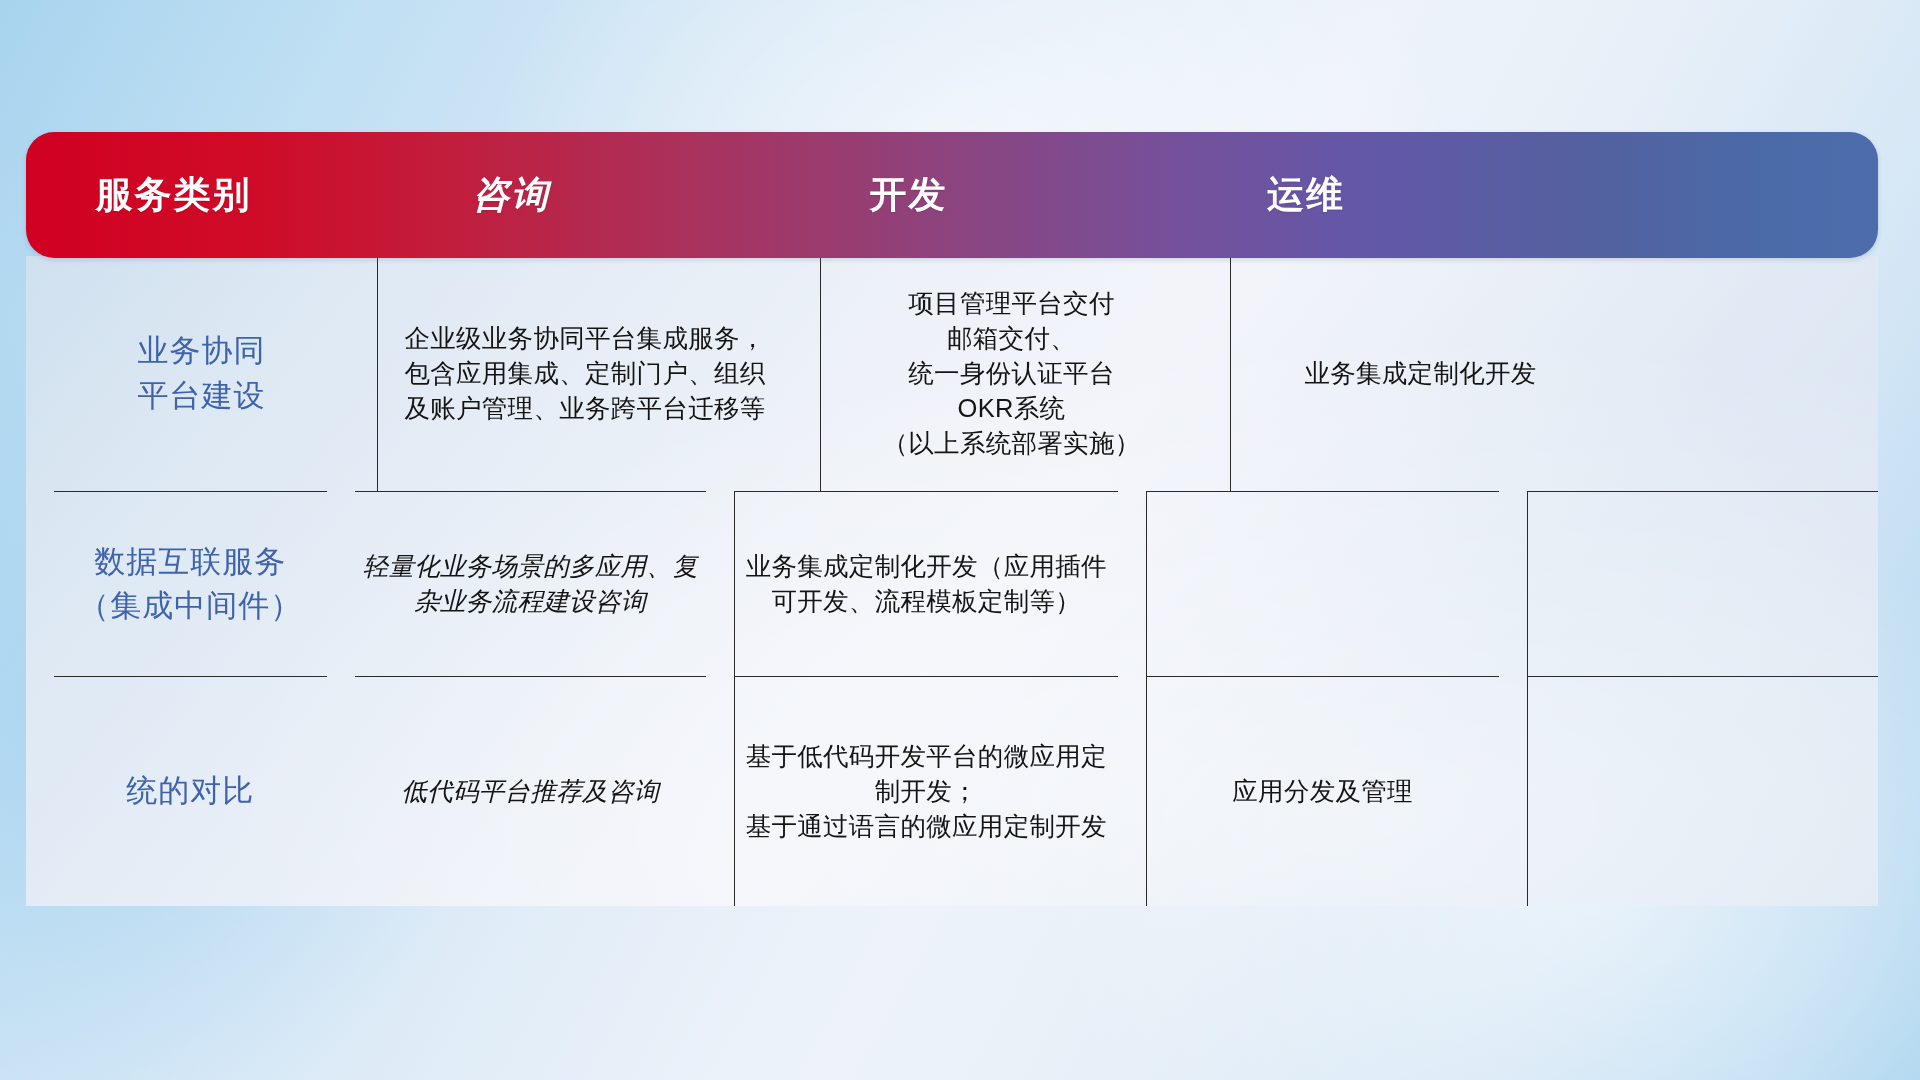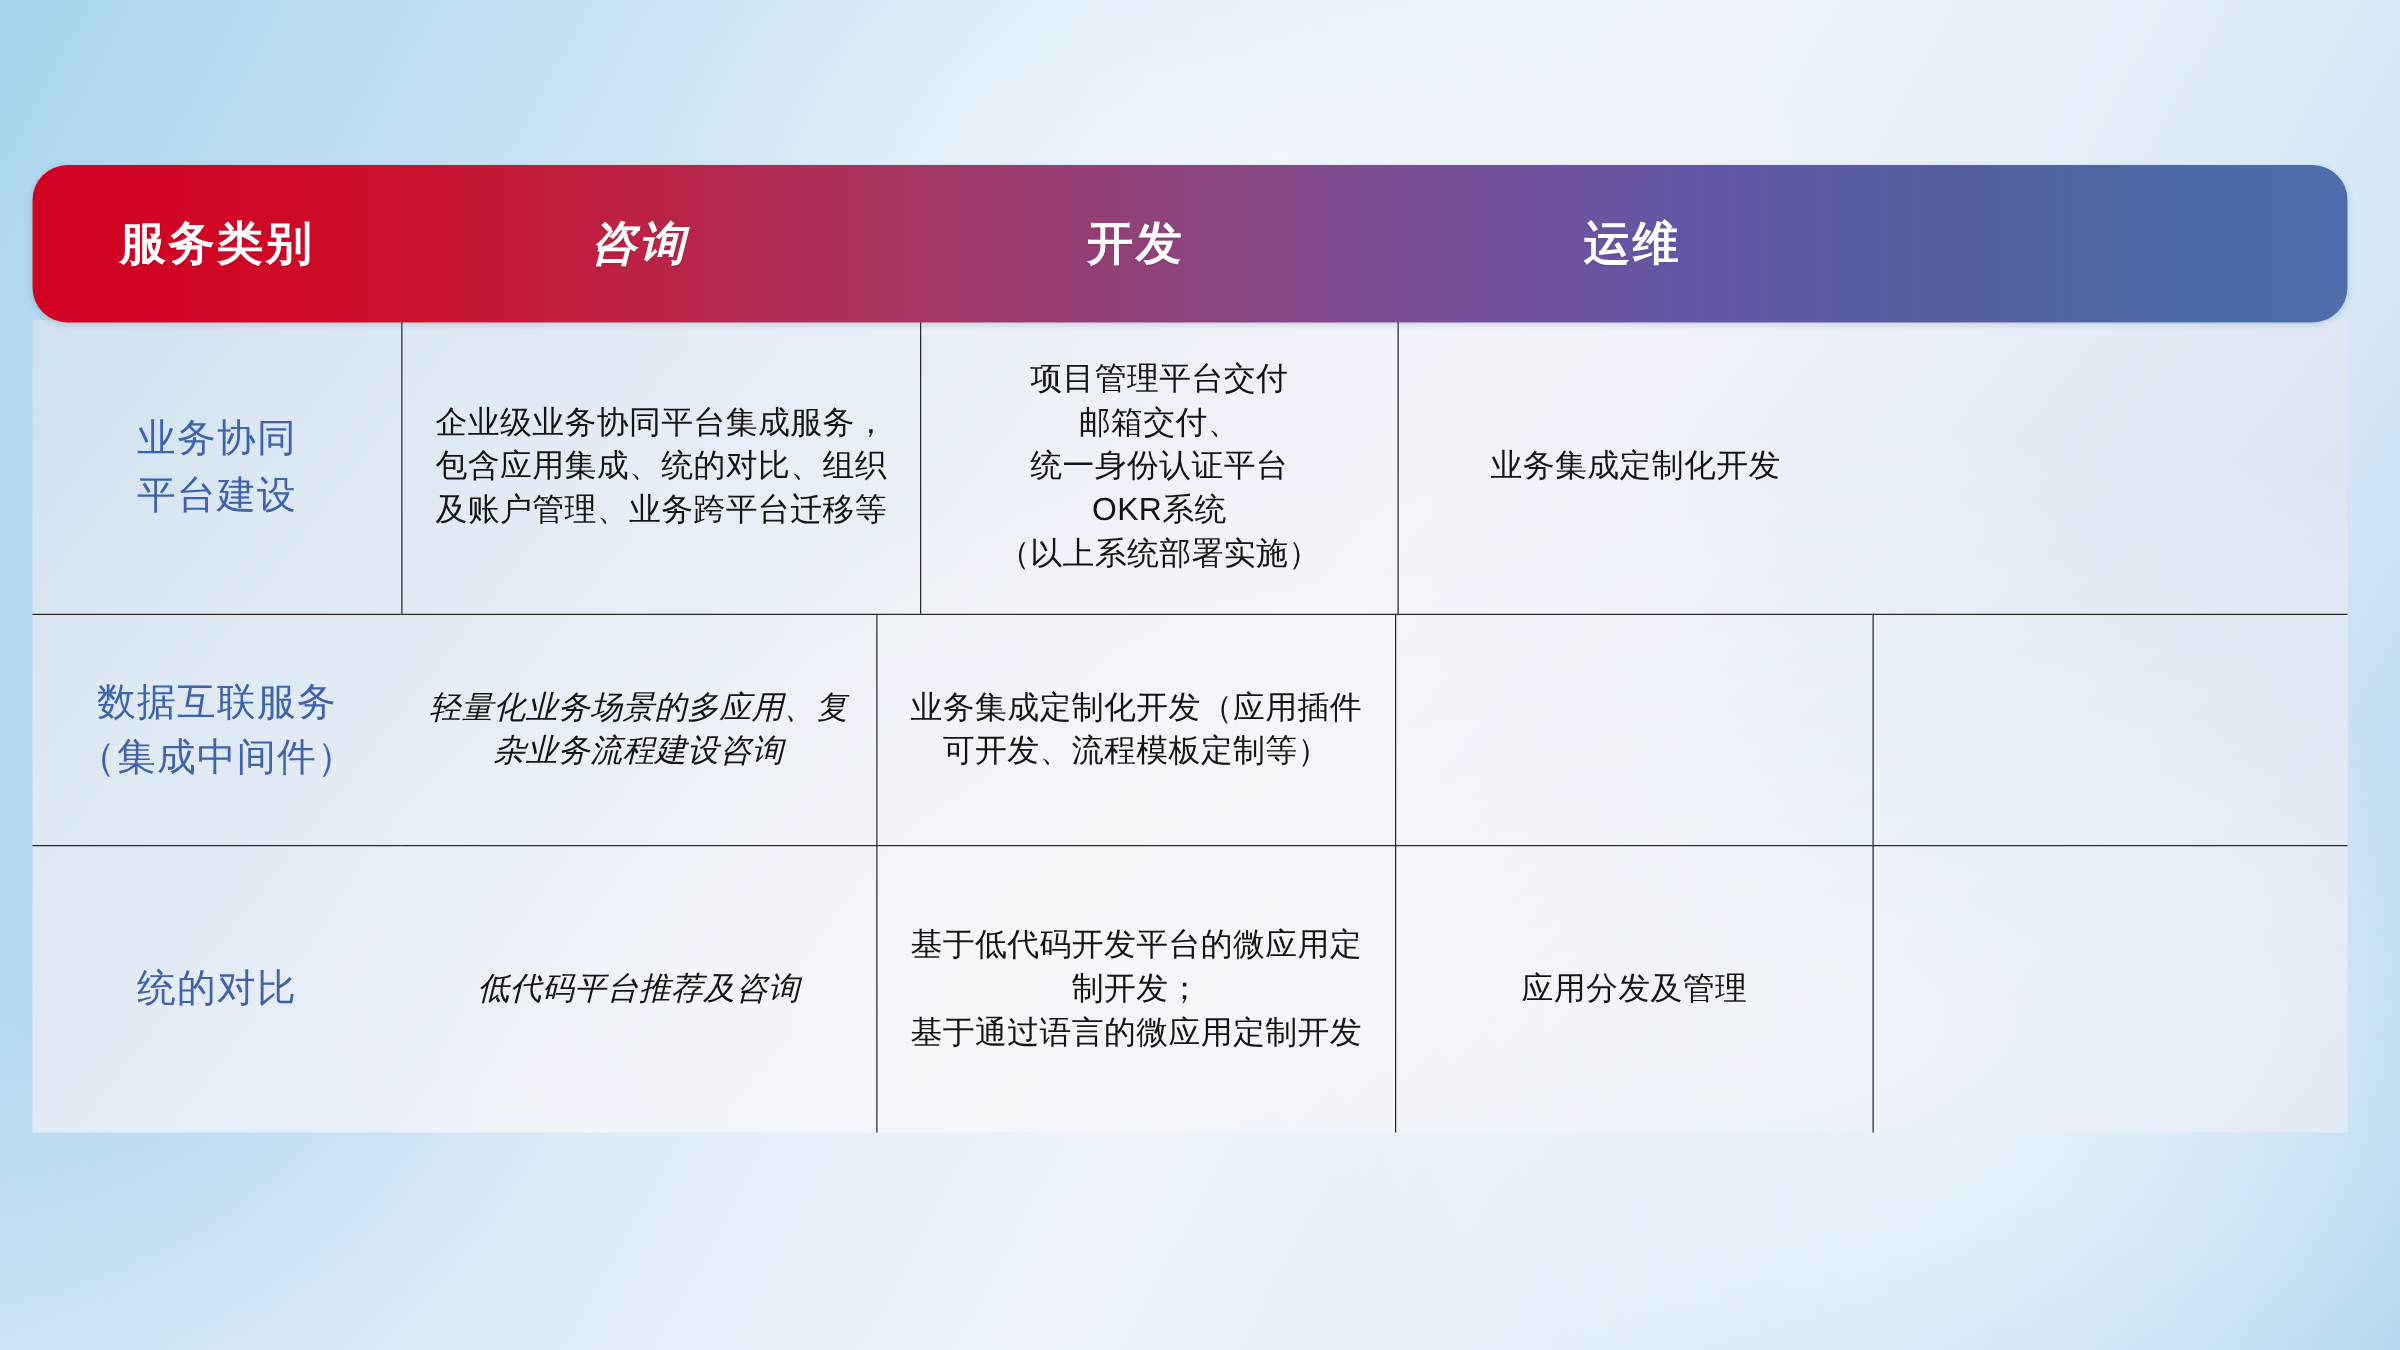--- a/index.html
+++ b/index.html
@@ -121,20 +121,21 @@
     display: flex;
     align-items: center;
     justify-content: center;
     padding: 10px 2px;
     text-align: center;
     color: #141414;
     font-size: 25.5px;
     line-height: 1.38;
     letter-spacing: 0.3px;
     white-space: pre-line;
+    margin-left: 28px;
   }
   
   .td.sep-left { border-left: 1.5px solid #2a2a2a; }
 
   .td.cat {
     color: #3f63ab;
     font-size: 31px;
     font-weight: normal;
     line-height: 1.42;
     letter-spacing: 1px;
@@ -166,21 +167,21 @@
     <div class="th c2">开发</div>
     <div class="th c4">运维</div>
   </div>
 
   <div class="tbody">
 
     <div class="trow r1">
       <div class="td cat c0">业务协同
 平台建设</div>
       <div class="td c2 sep-left">企业级业务协同平台集成服务，
-包含应用集成、统的对比、组织
+包含应用集成、定制门户、组织
 及账户管理、业务跨平台迁移等</div>
       <div class="td c3 sep-left">项目管理平台交付
 邮箱交付、
 统一身份认证平台
 OKR系统
 （以上系统部署实施）</div>
       <div class="td c4 sep-left">业务集成定制化开发</div>
     </div>
 
     <div class="trow r2">

